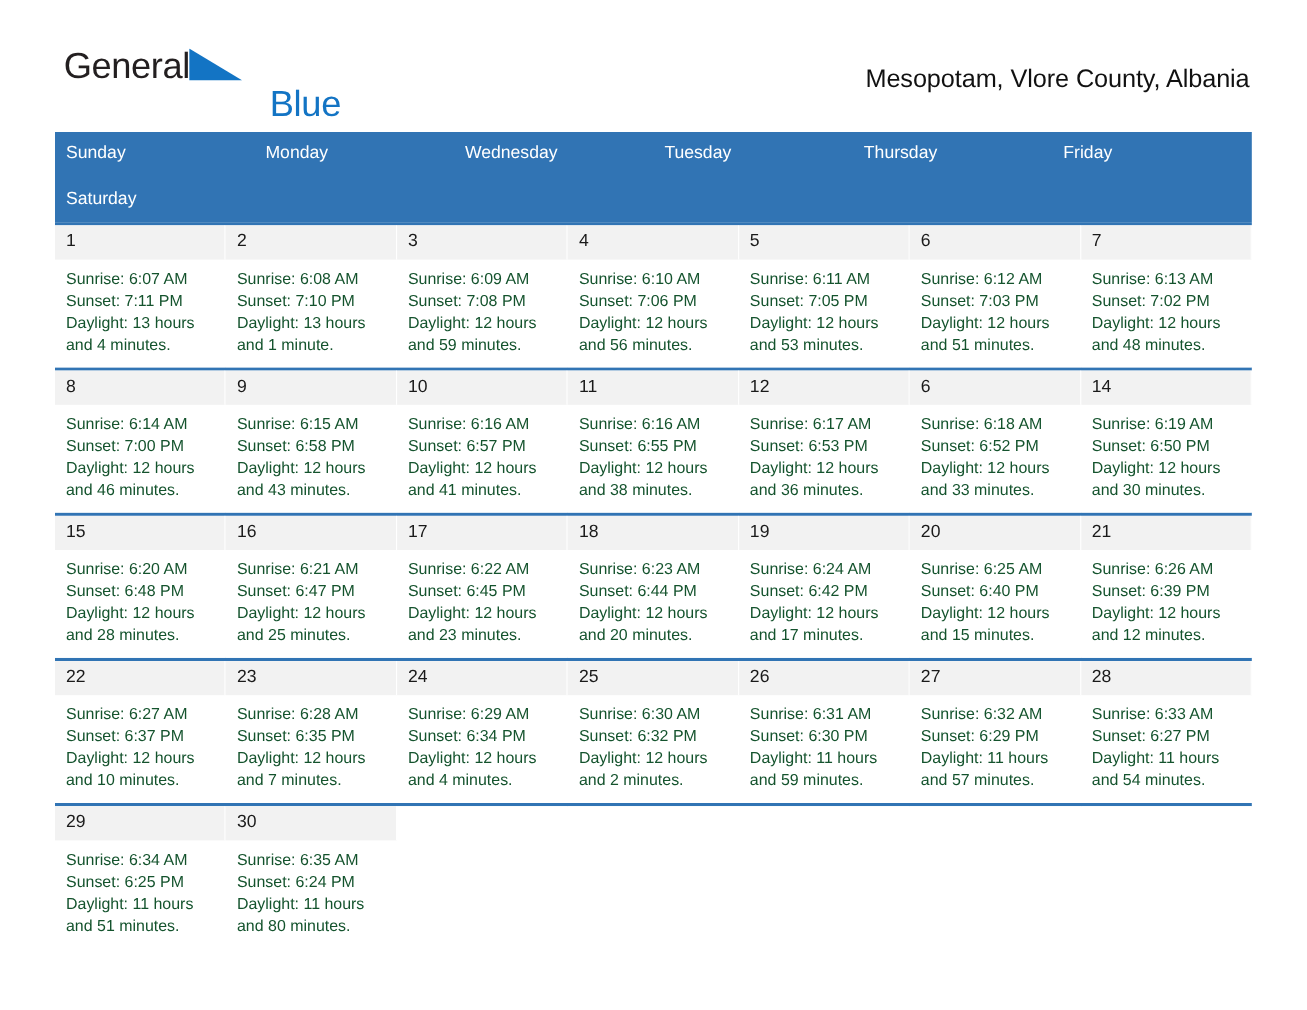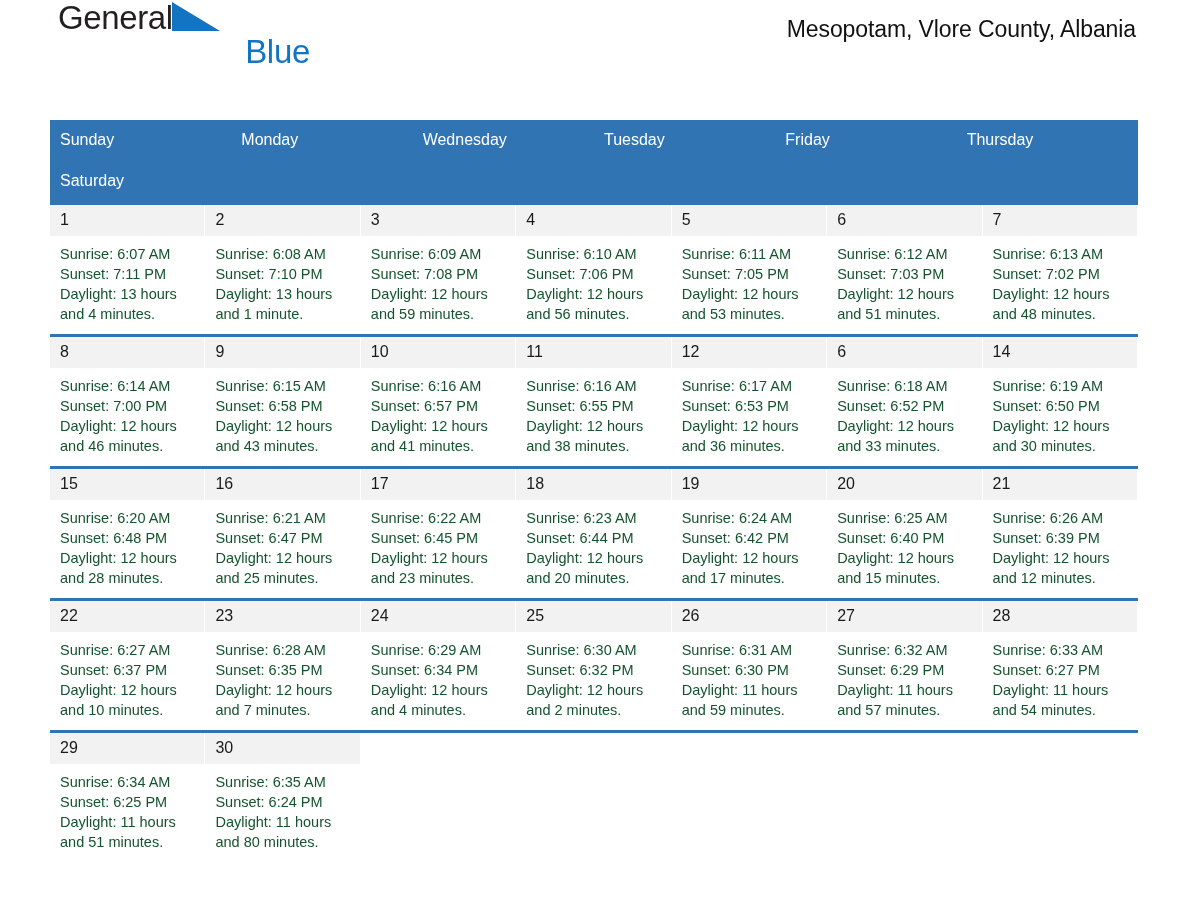--- a/index.html
+++ b/index.html
@@ -20,20 +20,21 @@
     width: 1188px;
     height: 918px;
     padding: 0 50px;
   }
 
   
   .header {
     display: flex;
     align-items: flex-start;
     justify-content: space-between;
+    padding-top: 42px;
     height: 108px;
   }
   .brand {
     position: relative;
     width: 260px;
     height: 80px;
     padding-left: 8px;
   }
   .brand-row1 {
     position: relative;
@@ -148,22 +149,22 @@
     </div>
 
   </div>
 
   <div class="calendar">
     <div class="weekdays" id="weekday-header">
         <div class="weekday">Sunday</div>
         <div class="weekday">Monday</div>
         <div class="weekday">Wednesday</div>
         <div class="weekday">Tuesday</div>
+        <div class="weekday">Thursday</div>
         <div class="weekday">Friday</div>
-        <div class="weekday">Thursday</div>
         <div class="weekday">Saturday</div>
       </div>
     <div id="weeks-container">
         <div class="week">
           <div class="day-cell">
             <div class="day-num">1</div>
             <div class="day-info">
               <div>Sunrise: 6:07 AM</div>
               <div>Sunset: 7:11 PM</div>
               <div>Daylight: 13 hours</div>

